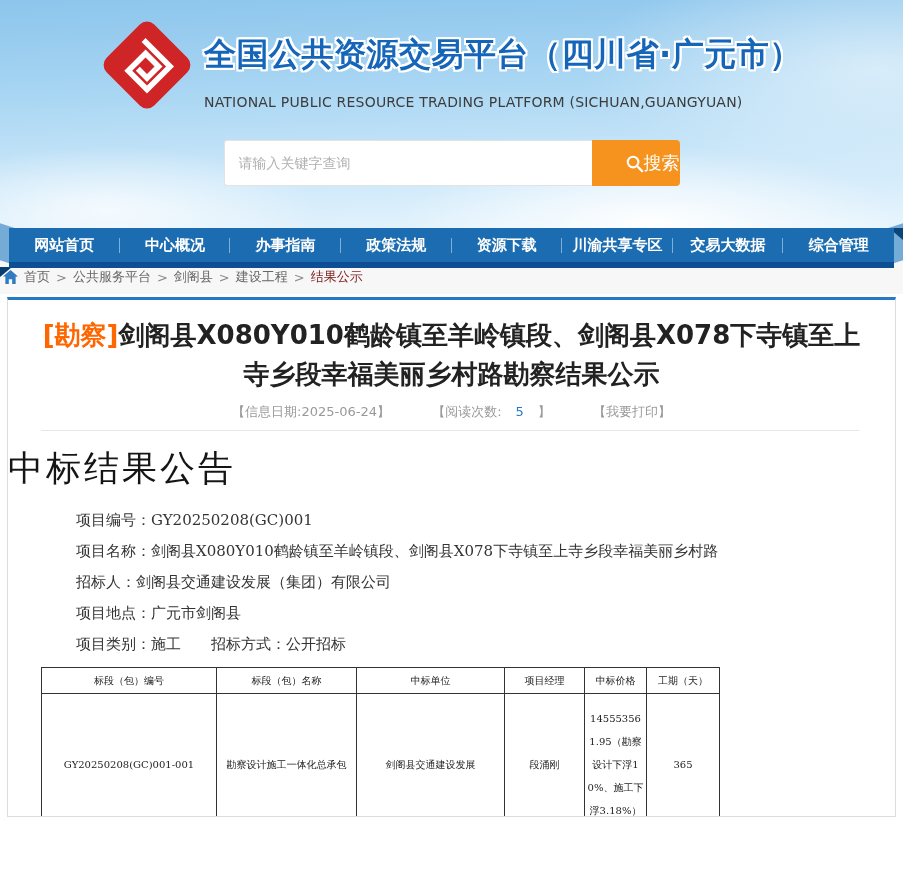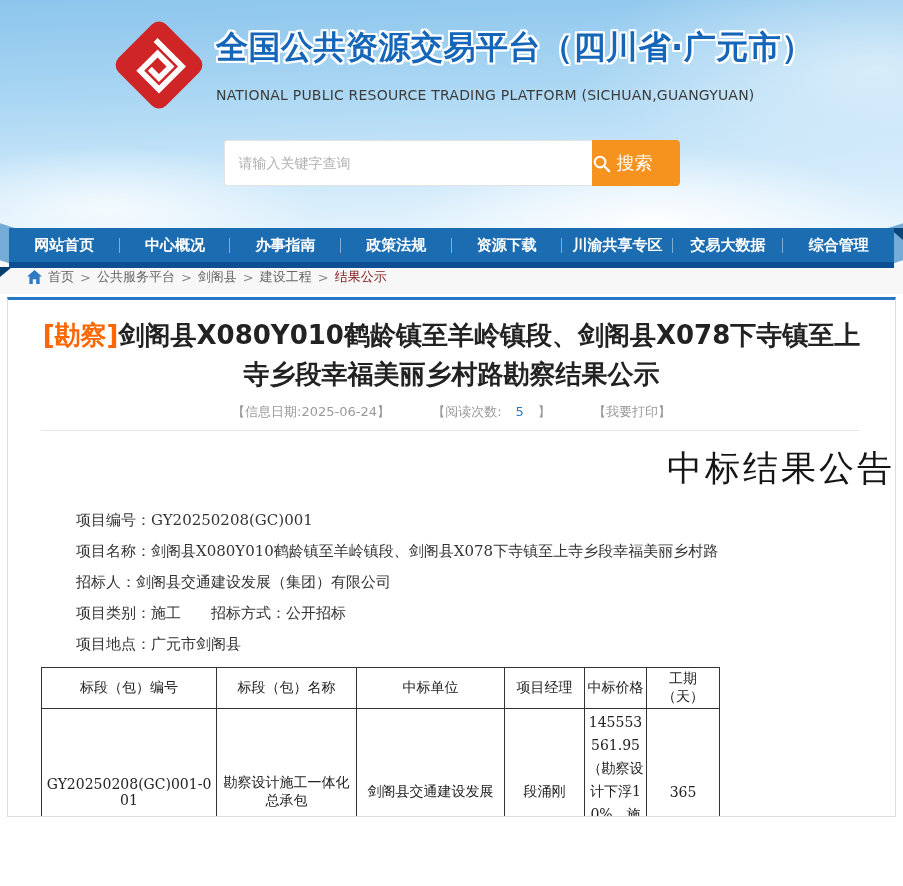--- a/index.html
+++ b/index.html
@@ -6,78 +6,78 @@
   html,body { width:903px; height:886px; overflow:hidden; background:#fff;
     font-family:"DejaVu Sans","Liberation Sans",sans-serif; }
 
   
   .header { position:relative; height:228px;
     background:
       radial-gradient(ellipse 360px 110px at 72% 98%, rgba(255,255,255,.95), rgba(255,255,255,0) 70%),
       radial-gradient(ellipse 300px 90px at 12% 92%, rgba(255,255,255,.75), rgba(255,255,255,0) 70%),
       radial-gradient(ellipse 420px 160px at 97% 30%, rgba(255,255,255,.55), rgba(255,255,255,0) 70%),
       linear-gradient(178deg,#8cc5ec 0%,#a9d6f3 38%,#cfe9fa 75%,#e8f5fd 100%); }
-  .brand { position:absolute; left:108px; top:14px; display:flex; align-items:flex-start; }
+  .brand { position:absolute; left:96px; top:14px; display:flex; align-items:center; }
   .logo { width:102px; height:102px; flex:0 0 auto; }
   .brand-text { margin-left:6px; padding-top:12px; }
   .site-title { font-size:32px; font-weight:bold; color:#1565b8; letter-spacing:.5px; white-space:nowrap;
     text-shadow:-2px -2px 0 #fff,2px -2px 0 #fff,-2px 2px 0 #fff,2px 2px 0 #fff,0 -2px 0 #fff,0 2px 0 #fff,-2px 0 0 #fff,2px 0 0 #fff; }
   .site-subtitle { margin-top:17px; font-size:14px; font-weight:normal; color:#3c3c3c; letter-spacing:.2px; white-space:nowrap; }
   .search-row { position:absolute; left:0; right:0; top:140px; display:flex; justify-content:center; }
   .search-input { width:368px; height:46px; border:1px solid #e3e3e3; border-right:none;
     border-radius:3px 0 0 3px; background:#fff; padding:0 14px; font-size:14px; color:#8b5cf6; outline:none; }
   .search-input::placeholder { color:#b0b0b0; }
   .search-btn { width:88px; height:46px; border:none; background:#f6921e; color:#fff; font-size:18px;
-    border-radius:0 4px 4px 0; display:flex; align-items:center; justify-content:flex-start; gap:6px; cursor:pointer;
-    font-family:inherit; }
+    border-radius:0 4px 4px 0; display:flex; align-items:center; justify-content:flex-end; cursor:pointer;
+    font-family:inherit;padding-left:18px; }
 
   
   .nav { position:relative; height:32px; background:#fff; }
   .nav-edge { position:absolute; top:3px; width:24px; height:37px; background:#74abd7; }
   .nav-edge.left  { left:0;  transform:skewY(18deg);  transform-origin:top right; }
   .nav-edge.right { right:0; transform:skewY(-18deg); transform-origin:top left; }
   .nav-fold { position:absolute; width:0; height:0; border-style:solid; }
   .nav-fold.left  { left:0; top:39px; border-width:10px 12px 0 0; border-color:#083d6f transparent transparent transparent; }
   .nav-fold.right { right:0; top:0;  border-width:0 14px 12px 0;  border-color:transparent #0a4largest transparent transparent; }
   .nav-fold.right { border-color:transparent #0a4479 transparent transparent; }
   .nav-bar { position:absolute; left:9px; right:9px; top:0; height:40px; display:flex;
     background:linear-gradient(180deg,#1b6cb0 0%,#1b6cb0 84%,#0d4f92 84%,#0d4f92 100%); padding-bottom:6px; }
   .nav-item { flex:1 1 0; position:relative; color:#fff; font-size:15px; font-weight:bold;
     text-align:center; line-height:34px; text-decoration:none; cursor:pointer; white-space:nowrap; }
   .nav-item:not(:last-child)::after { content:""; position:absolute; right:0; top:10px; width:1px; height:15px;
     background:rgba(255,255,255,.45); }
 
   
-  .breadcrumb { height:34px; background:#f7f7f7; display:flex; align-items:center; padding-left:27px;
+  .breadcrumb { height:34px; background:#f7f7f7; display:flex; align-items:center; padding-left:3px;
     font-size:13px; color:#666; }
   .breadcrumb .home { margin-right:6px; display:flex; align-items:center; }
   .crumb { color:#666; text-decoration:none; cursor:pointer; }
   .crumb.current { color:#7f1d1d; }
   .crumb-sep { margin:0 6px; color:#888; }
 
   
   .content-box { margin:3px 7px 0; height:520px; background:#fff;
     border:1px solid #dcdcdc; border-top:3px solid #2779c3; overflow:hidden; }
   .article-title { width:828px; margin:16px auto 0; text-align:center; font-size:26px; font-weight:bold;
     line-height:39px; color:#222; }
   .article-title .tag { color:#ff6600; }
   .info-line { margin-top:9px; text-align:center; font-size:13px; color:#999; }
   .info-line .chunk { margin:0 19px; }
   .info-line .count { color:#2779c3; padding:0 14px; }
   .info-line .print { cursor:pointer; }
   .divider { margin:9px 36px 0 33px; border-top:1px solid #e6e6e6; }
-  .announce-heading { margin-top:14px; text-align:right; font-family:"DejaVu Serif","Liberation Serif",serif;
+  .announce-heading { margin-top:14px; text-align:left; font-family:"DejaVu Serif","Liberation Serif",serif;
     font-size:35px; color:#151515; letter-spacing:3px; }
   .details { margin:20px 0 0 68px; font-family:"DejaVu Serif","Liberation Serif",serif;
     font-size:15px; color:#333; }
   .detail-line { margin-bottom:15px; line-height:16px; }
 
   
   table.result { margin:2px 0 0 33px; border-collapse:collapse; table-layout:fixed; width:678px;
-    font-family:"DejaVu Serif","Liberation Serif",serif; font-size:14px; color:#222;border-radius:30px; }
+    font-family:"DejaVu Serif","Liberation Serif",serif; font-size:10px; color:#222;border-radius:30px; }
   table.result th, table.result td { border:1px solid #333; text-align:center; vertical-align:middle;
     font-weight:normal; padding:2px; word-break:break-all; }
   table.result thead tr { height:26px; }
   table.result tbody tr { height:142px; }
   .c0{width:175px}.c1{width:140px}.c2{width:148px}.c3{width:80px}.c4{width:62px}.c5{width:73px}
   td.price { line-height:23px; }
 </style>
 </head>
 <body>
 
@@ -155,22 +155,22 @@
   </div>
 
   <div class="divider"></div>
 
   <div class="announce-heading">中标结果公告</div>
 
   <div class="details">
     <div class="detail-line">项目编号：GY20250208(GC)001</div>
     <div class="detail-line">项目名称：剑阁县X080Y010鹤龄镇至羊岭镇段、剑阁县X078下寺镇至上寺乡段幸福美丽乡村路</div>
     <div class="detail-line">招标人：剑阁县交通建设发展（集团）有限公司</div>
+    <div class="detail-line">项目地点：广元市剑阁县</div>
     <div class="detail-line">项目类别：施工　　招标方式：公开招标</div>
-    <div class="detail-line">项目地点：广元市剑阁县</div>
   </div>
 
   <table class="result">
     <colgroup>
       <col class="c0">
         <col class="c1">
         <col class="c2">
         <col class="c3">
         <col class="c4">
         <col class="c5">

